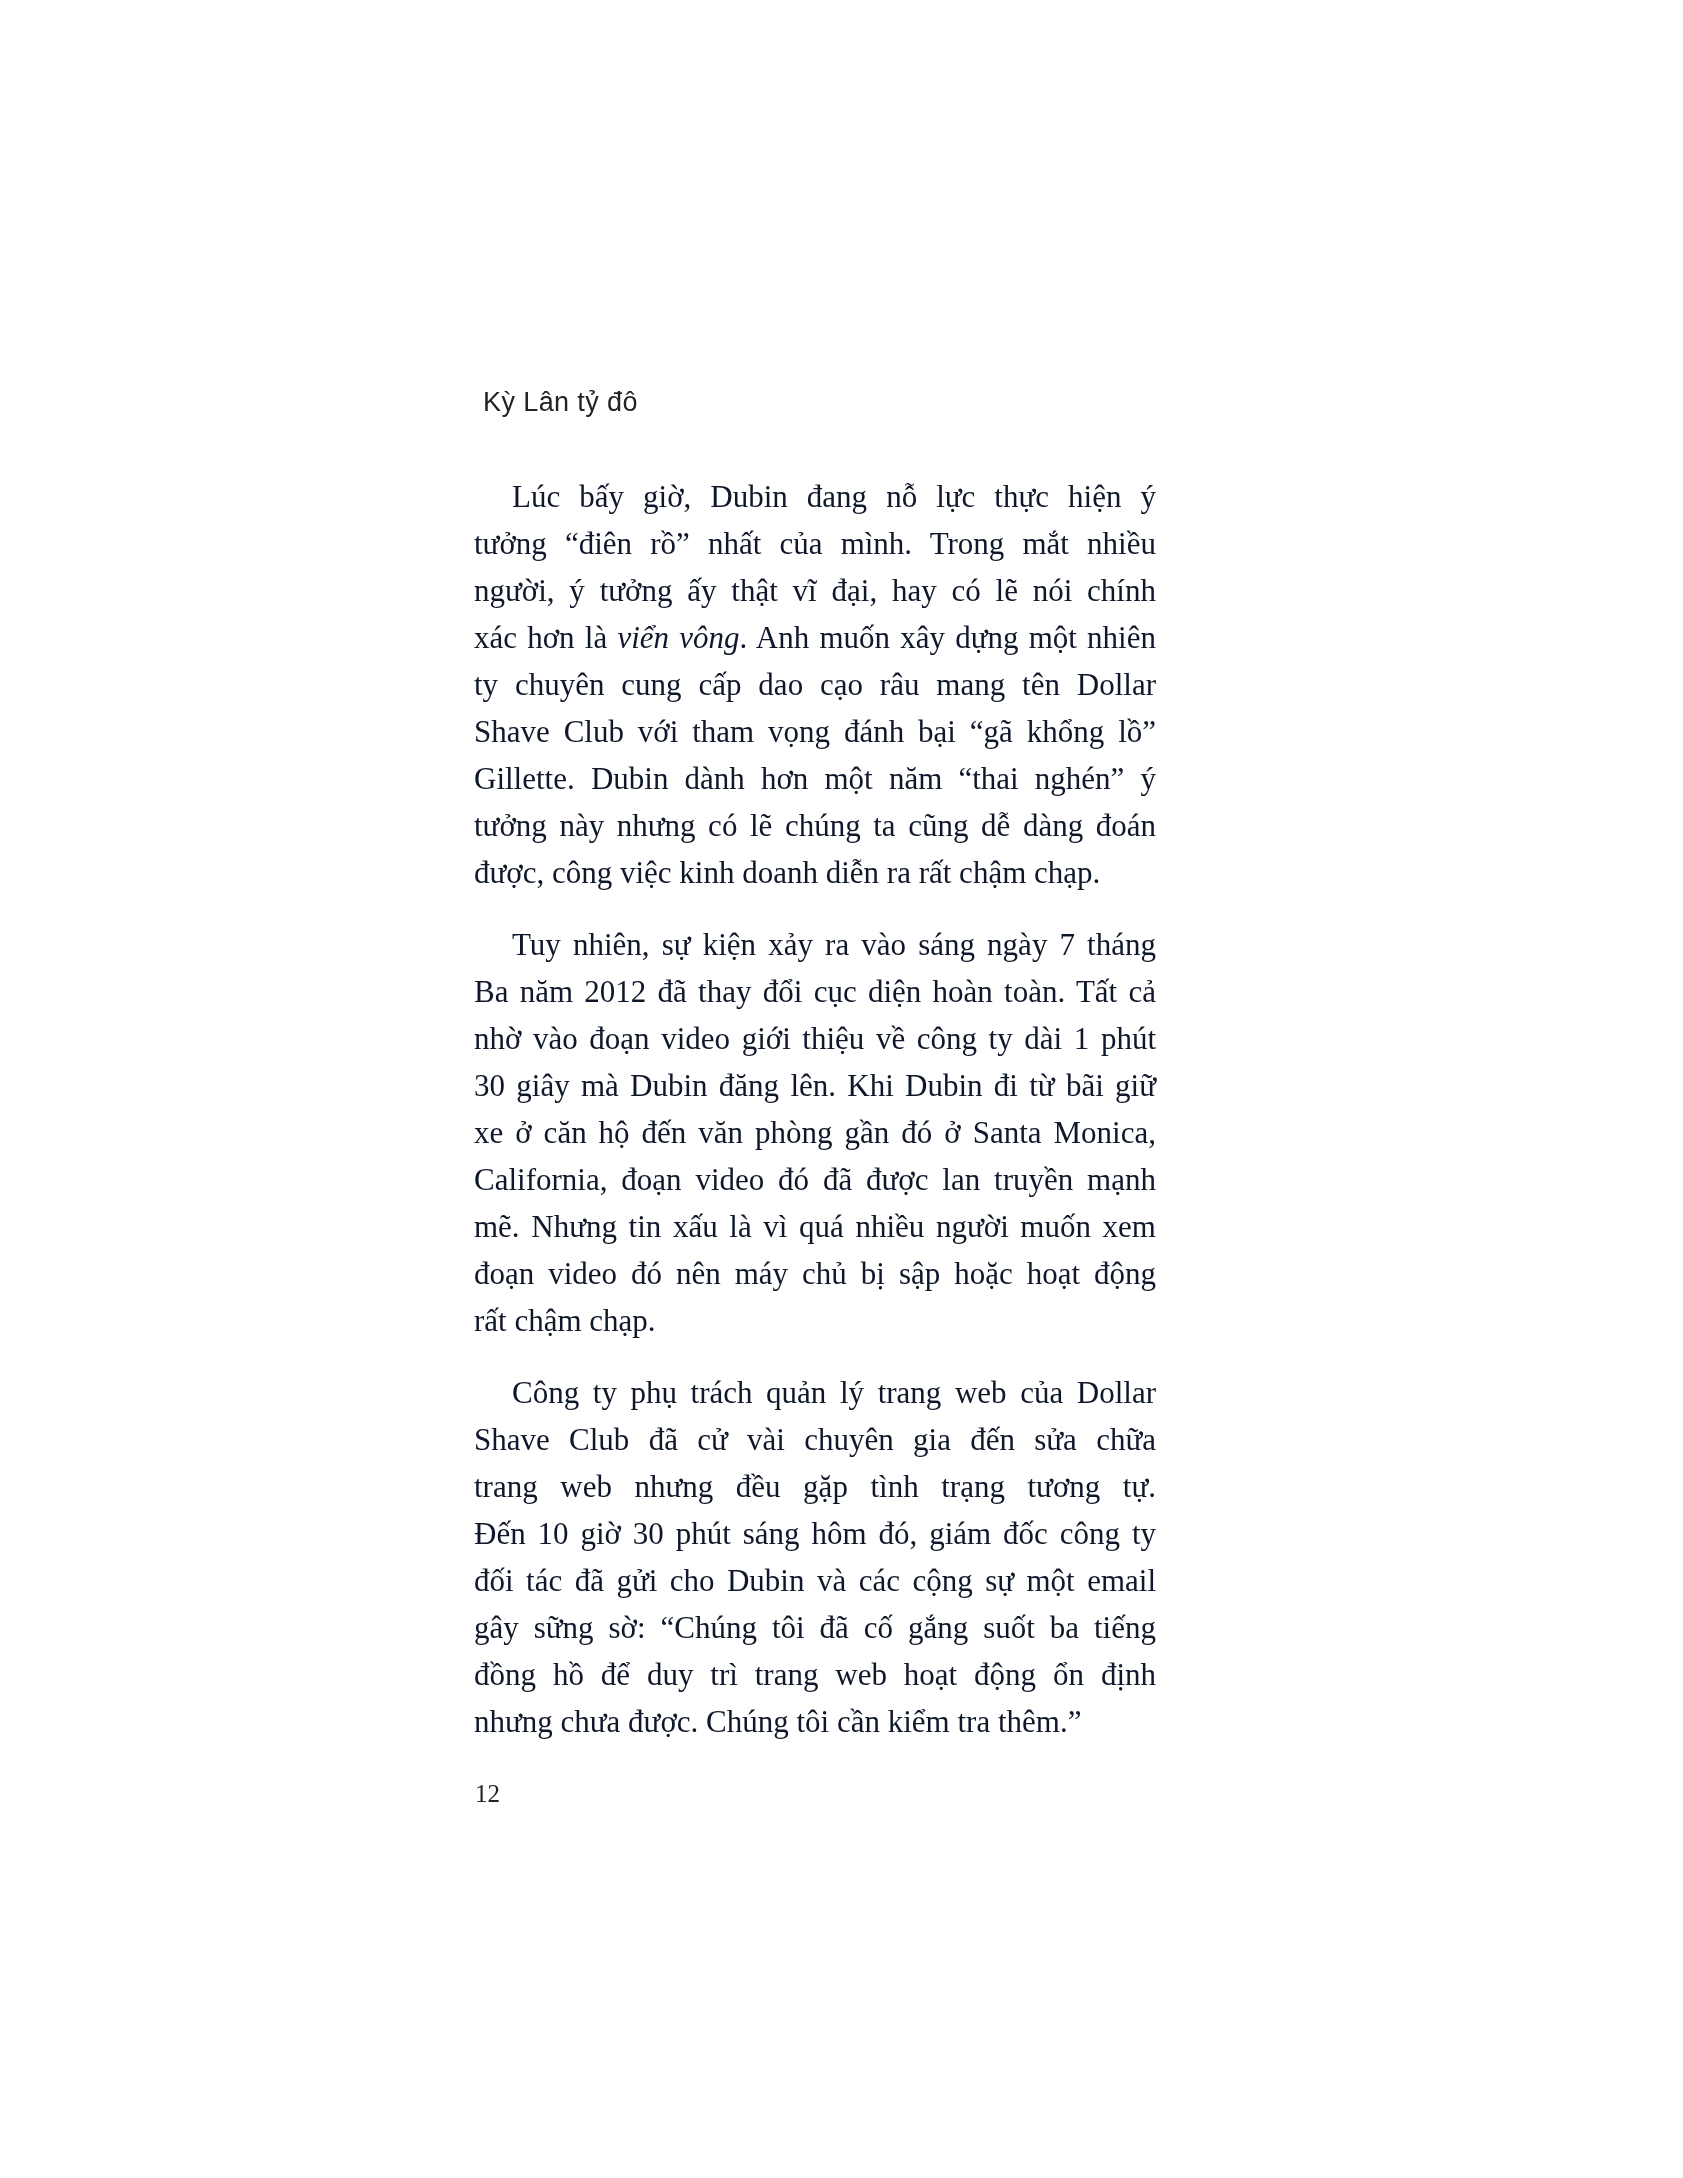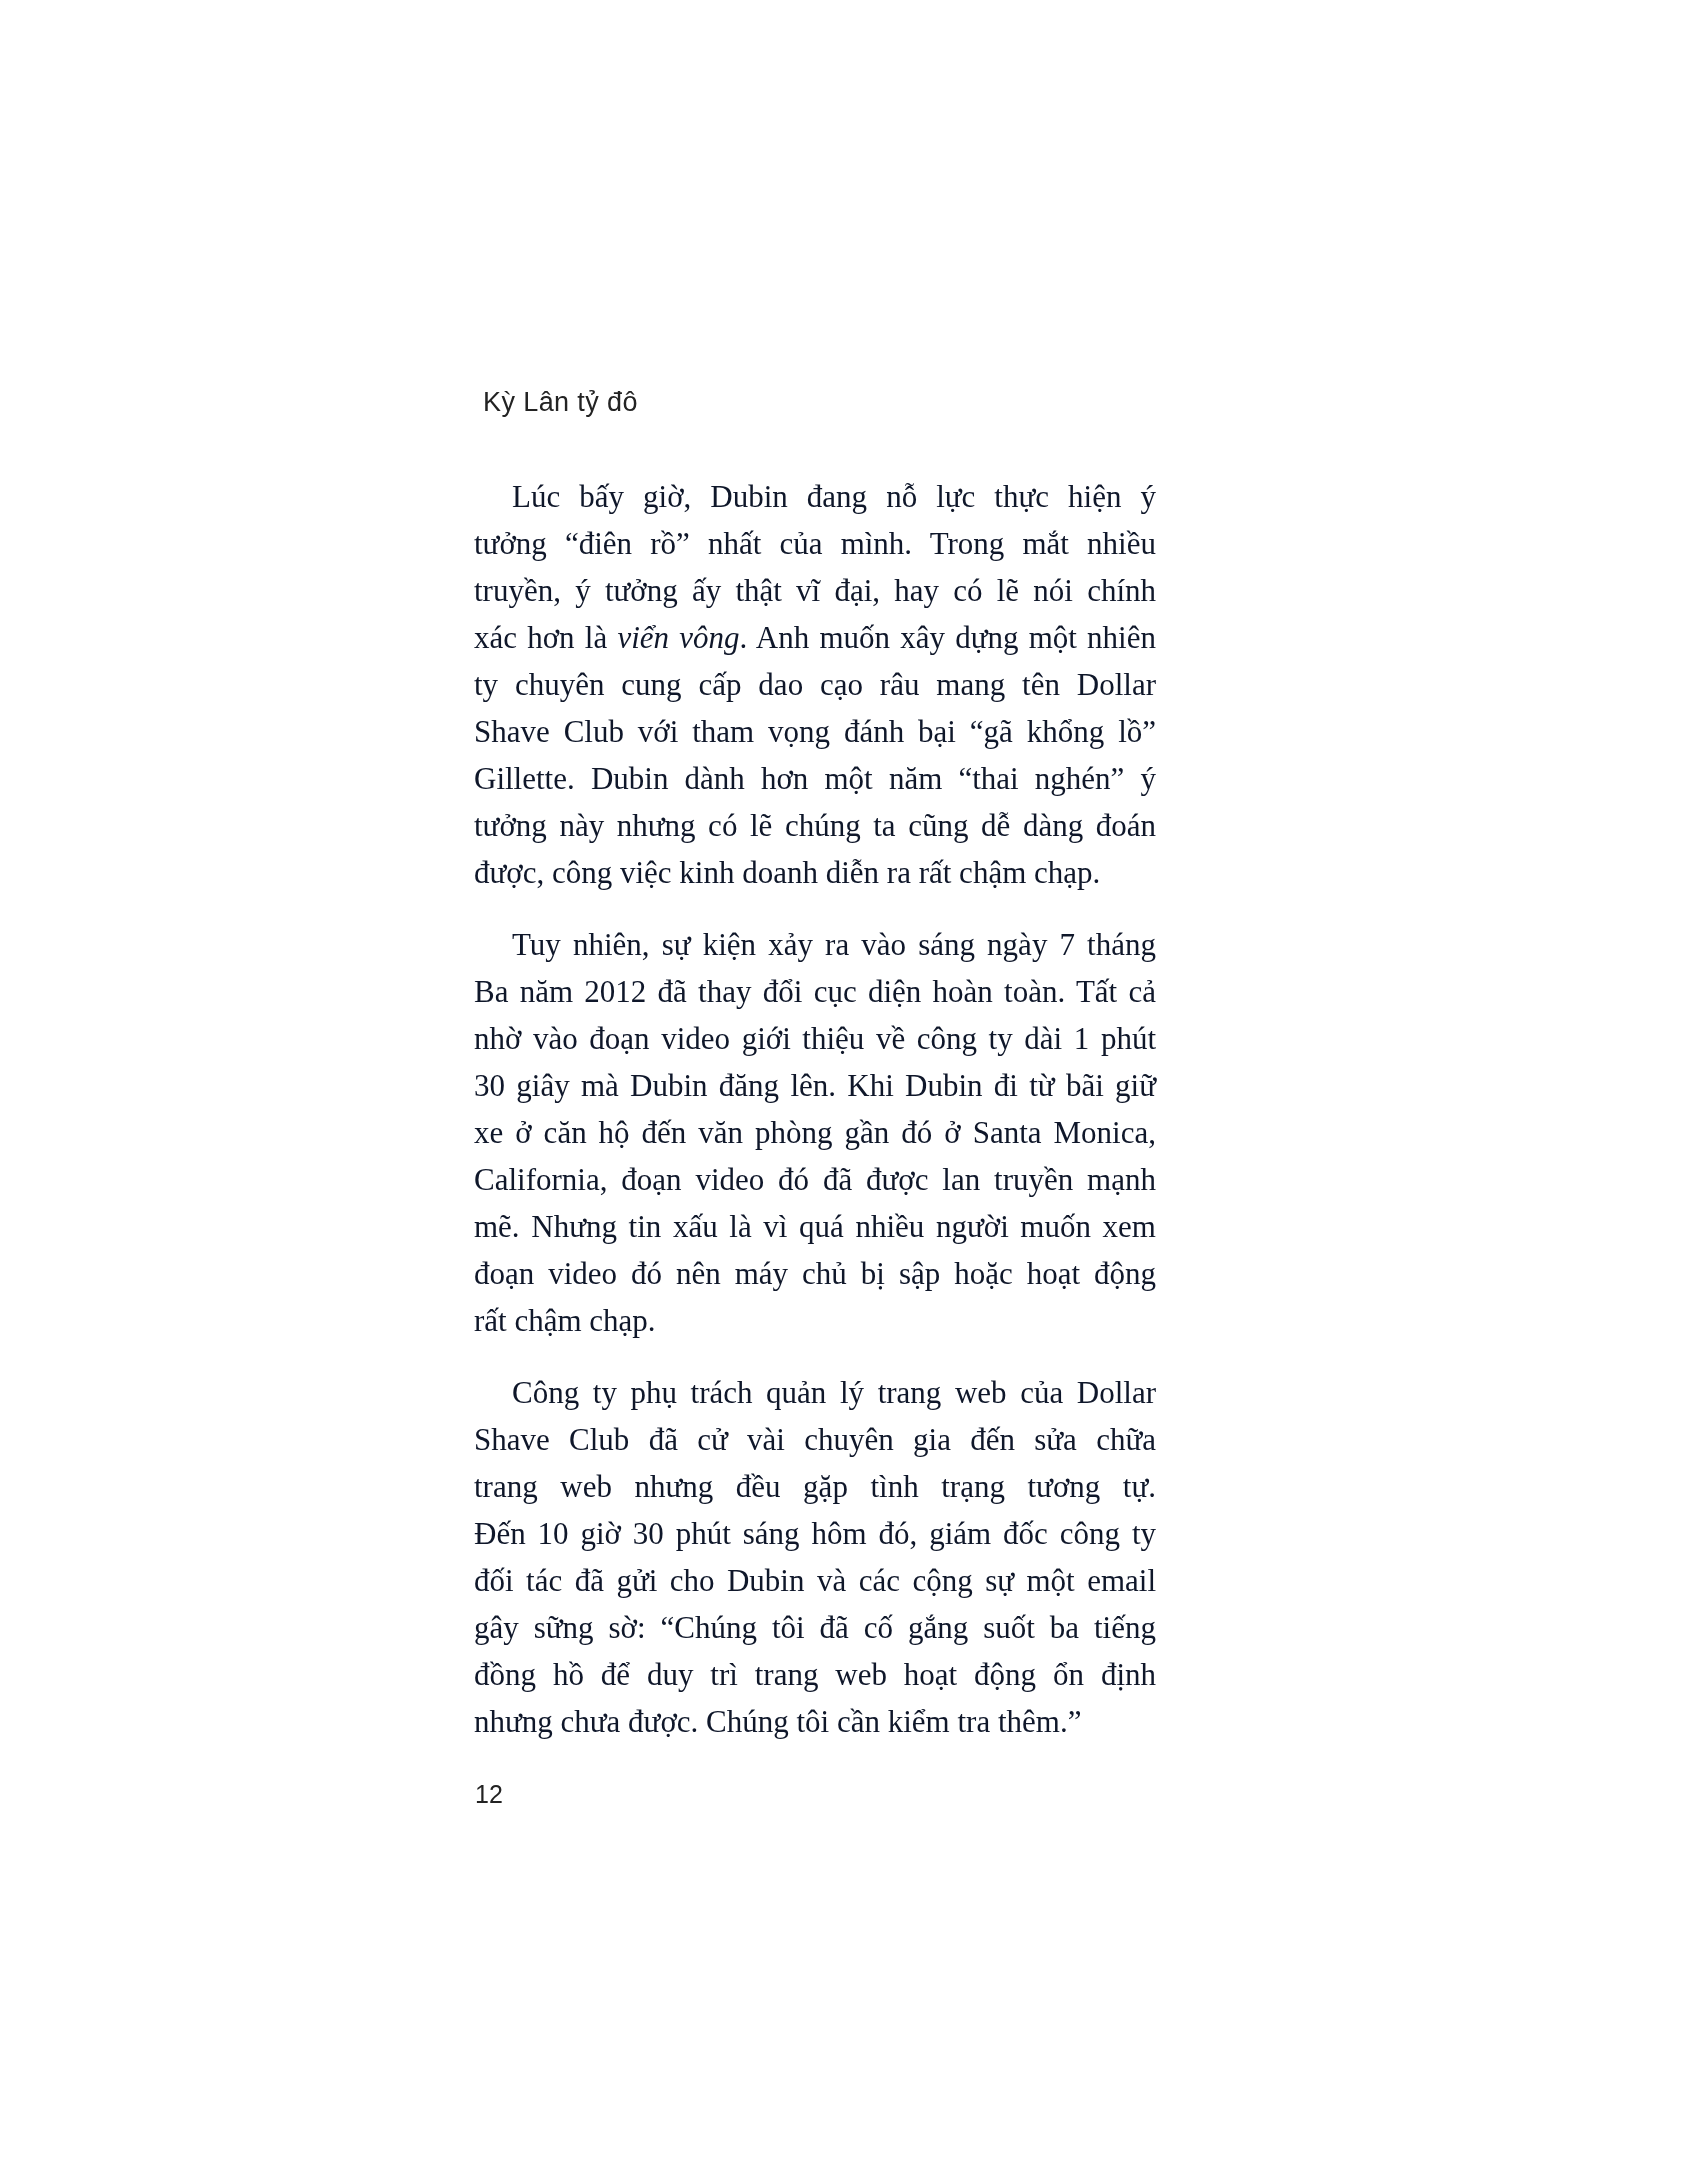--- a/index.html
+++ b/index.html
@@ -48,37 +48,37 @@
     -moz-text-align-last: justify;
     white-space: normal;
   }
   .line.first { text-indent: 38px; }
   .line.last  { text-align-last: left; -moz-text-align-last: left; }
   .line em { font-style: italic; }
   .folio {
     position: absolute;
     left: 475px;
     top: 1779px;
-    font-family: Liberation Sans, sans-serif;
+    font-family: Liberation Serif, serif;
     font-size: 25px;
     line-height: 30px;
     color: #232323;
   }
 </style>
 </head>
 <body>
 
 <div class="page">
   <div class="running-head">Kỳ Lân tỷ đô</div>
 
   <div class="text-block">
       <div class="para">
         <div class="line first"><span>Lúc bấy giờ, Dubin đang nỗ lực thực hiện ý</span></div>
         <div class="line"><span>tưởng “điên rồ” nhất của mình. Trong mắt nhiều</span></div>
-        <div class="line"><span>truyền, ý tưởng ấy thật vĩ đại, hay có lẽ nói chính</span></div>
+        <div class="line"><span>người, ý tưởng ấy thật vĩ đại, hay có lẽ nói chính</span></div>
         <div class="line"><span>xác hơn là </span><em>viển vông</em><span>. Anh muốn xây dựng một nhiên</span></div>
         <div class="line"><span>ty chuyên cung cấp dao cạo râu mang tên Dollar</span></div>
         <div class="line"><span>Shave Club với tham vọng đánh bại “gã khổng lồ”</span></div>
         <div class="line"><span>Gillette. Dubin dành hơn một năm “thai nghén” ý</span></div>
         <div class="line"><span>tưởng này nhưng có lẽ chúng ta cũng dễ dàng đoán</span></div>
         <div class="line last"><span>được, công việc kinh doanh diễn ra rất chậm chạp.</span></div>
       </div>
       <div class="para">
         <div class="line first"><span>Tuy nhiên, sự kiện xảy ra vào sáng ngày 7 tháng</span></div>
         <div class="line"><span>Ba năm 2012 đã thay đổi cục diện hoàn toàn. Tất cả</span></div>

